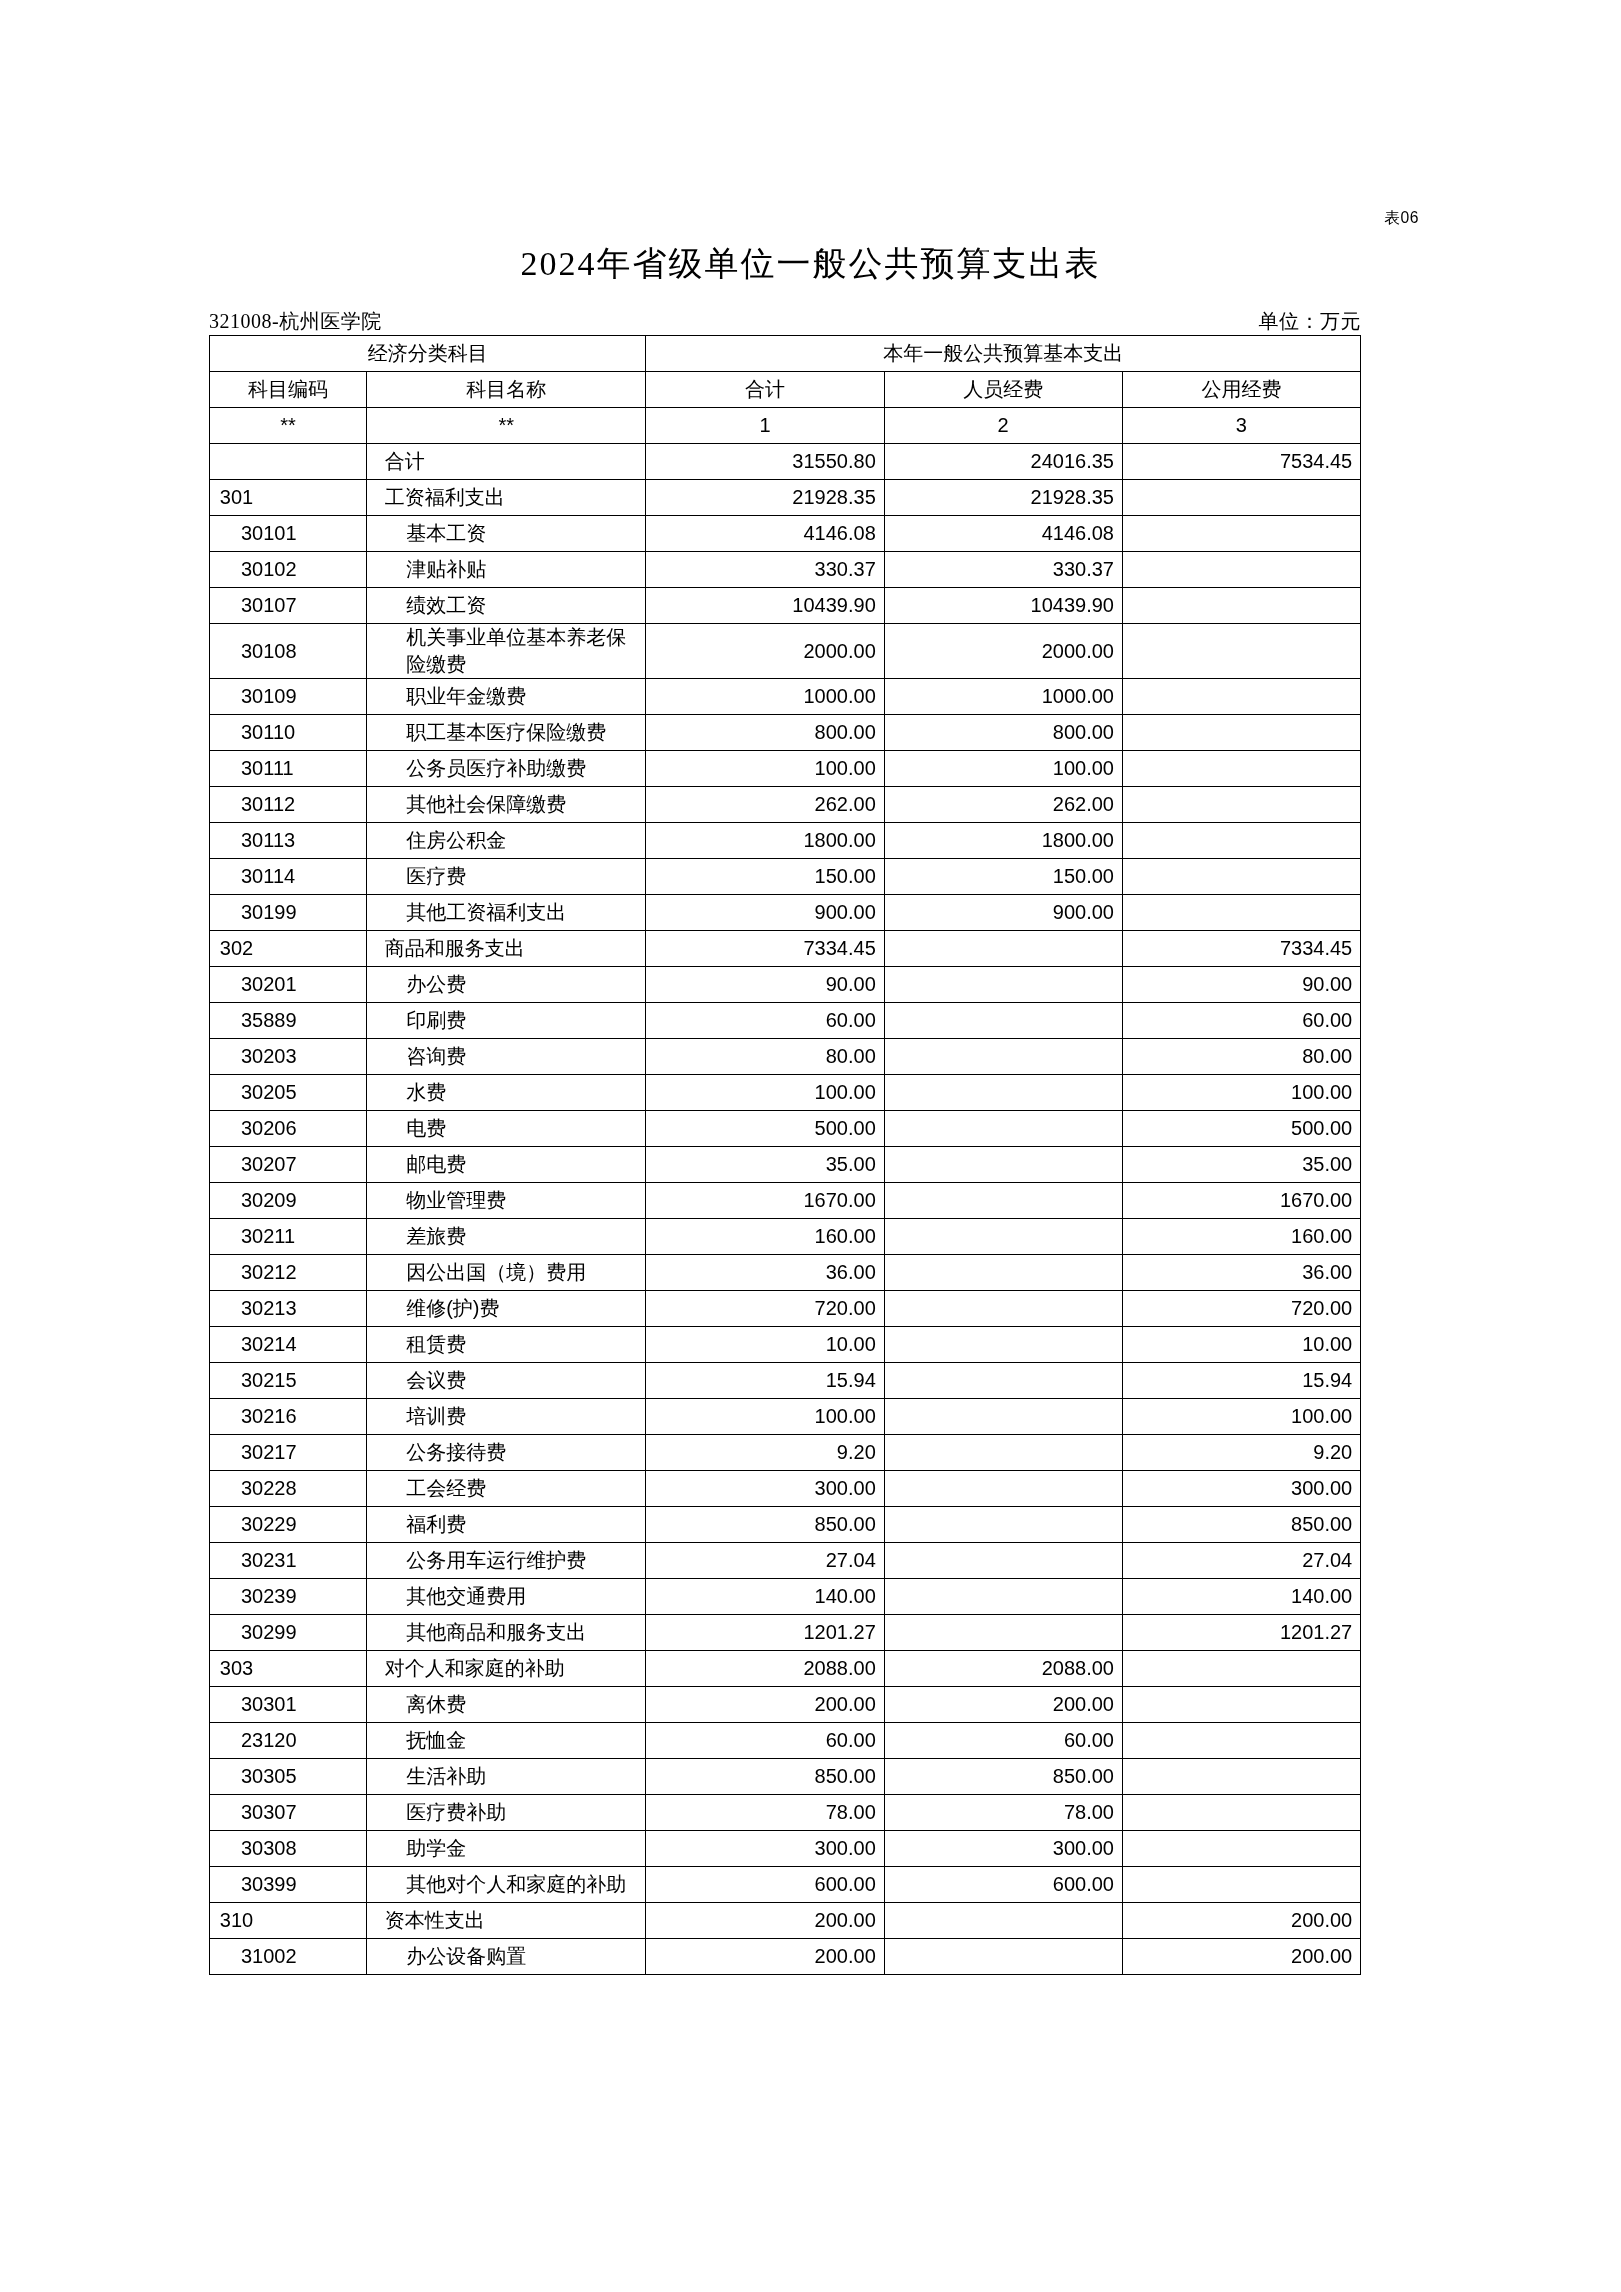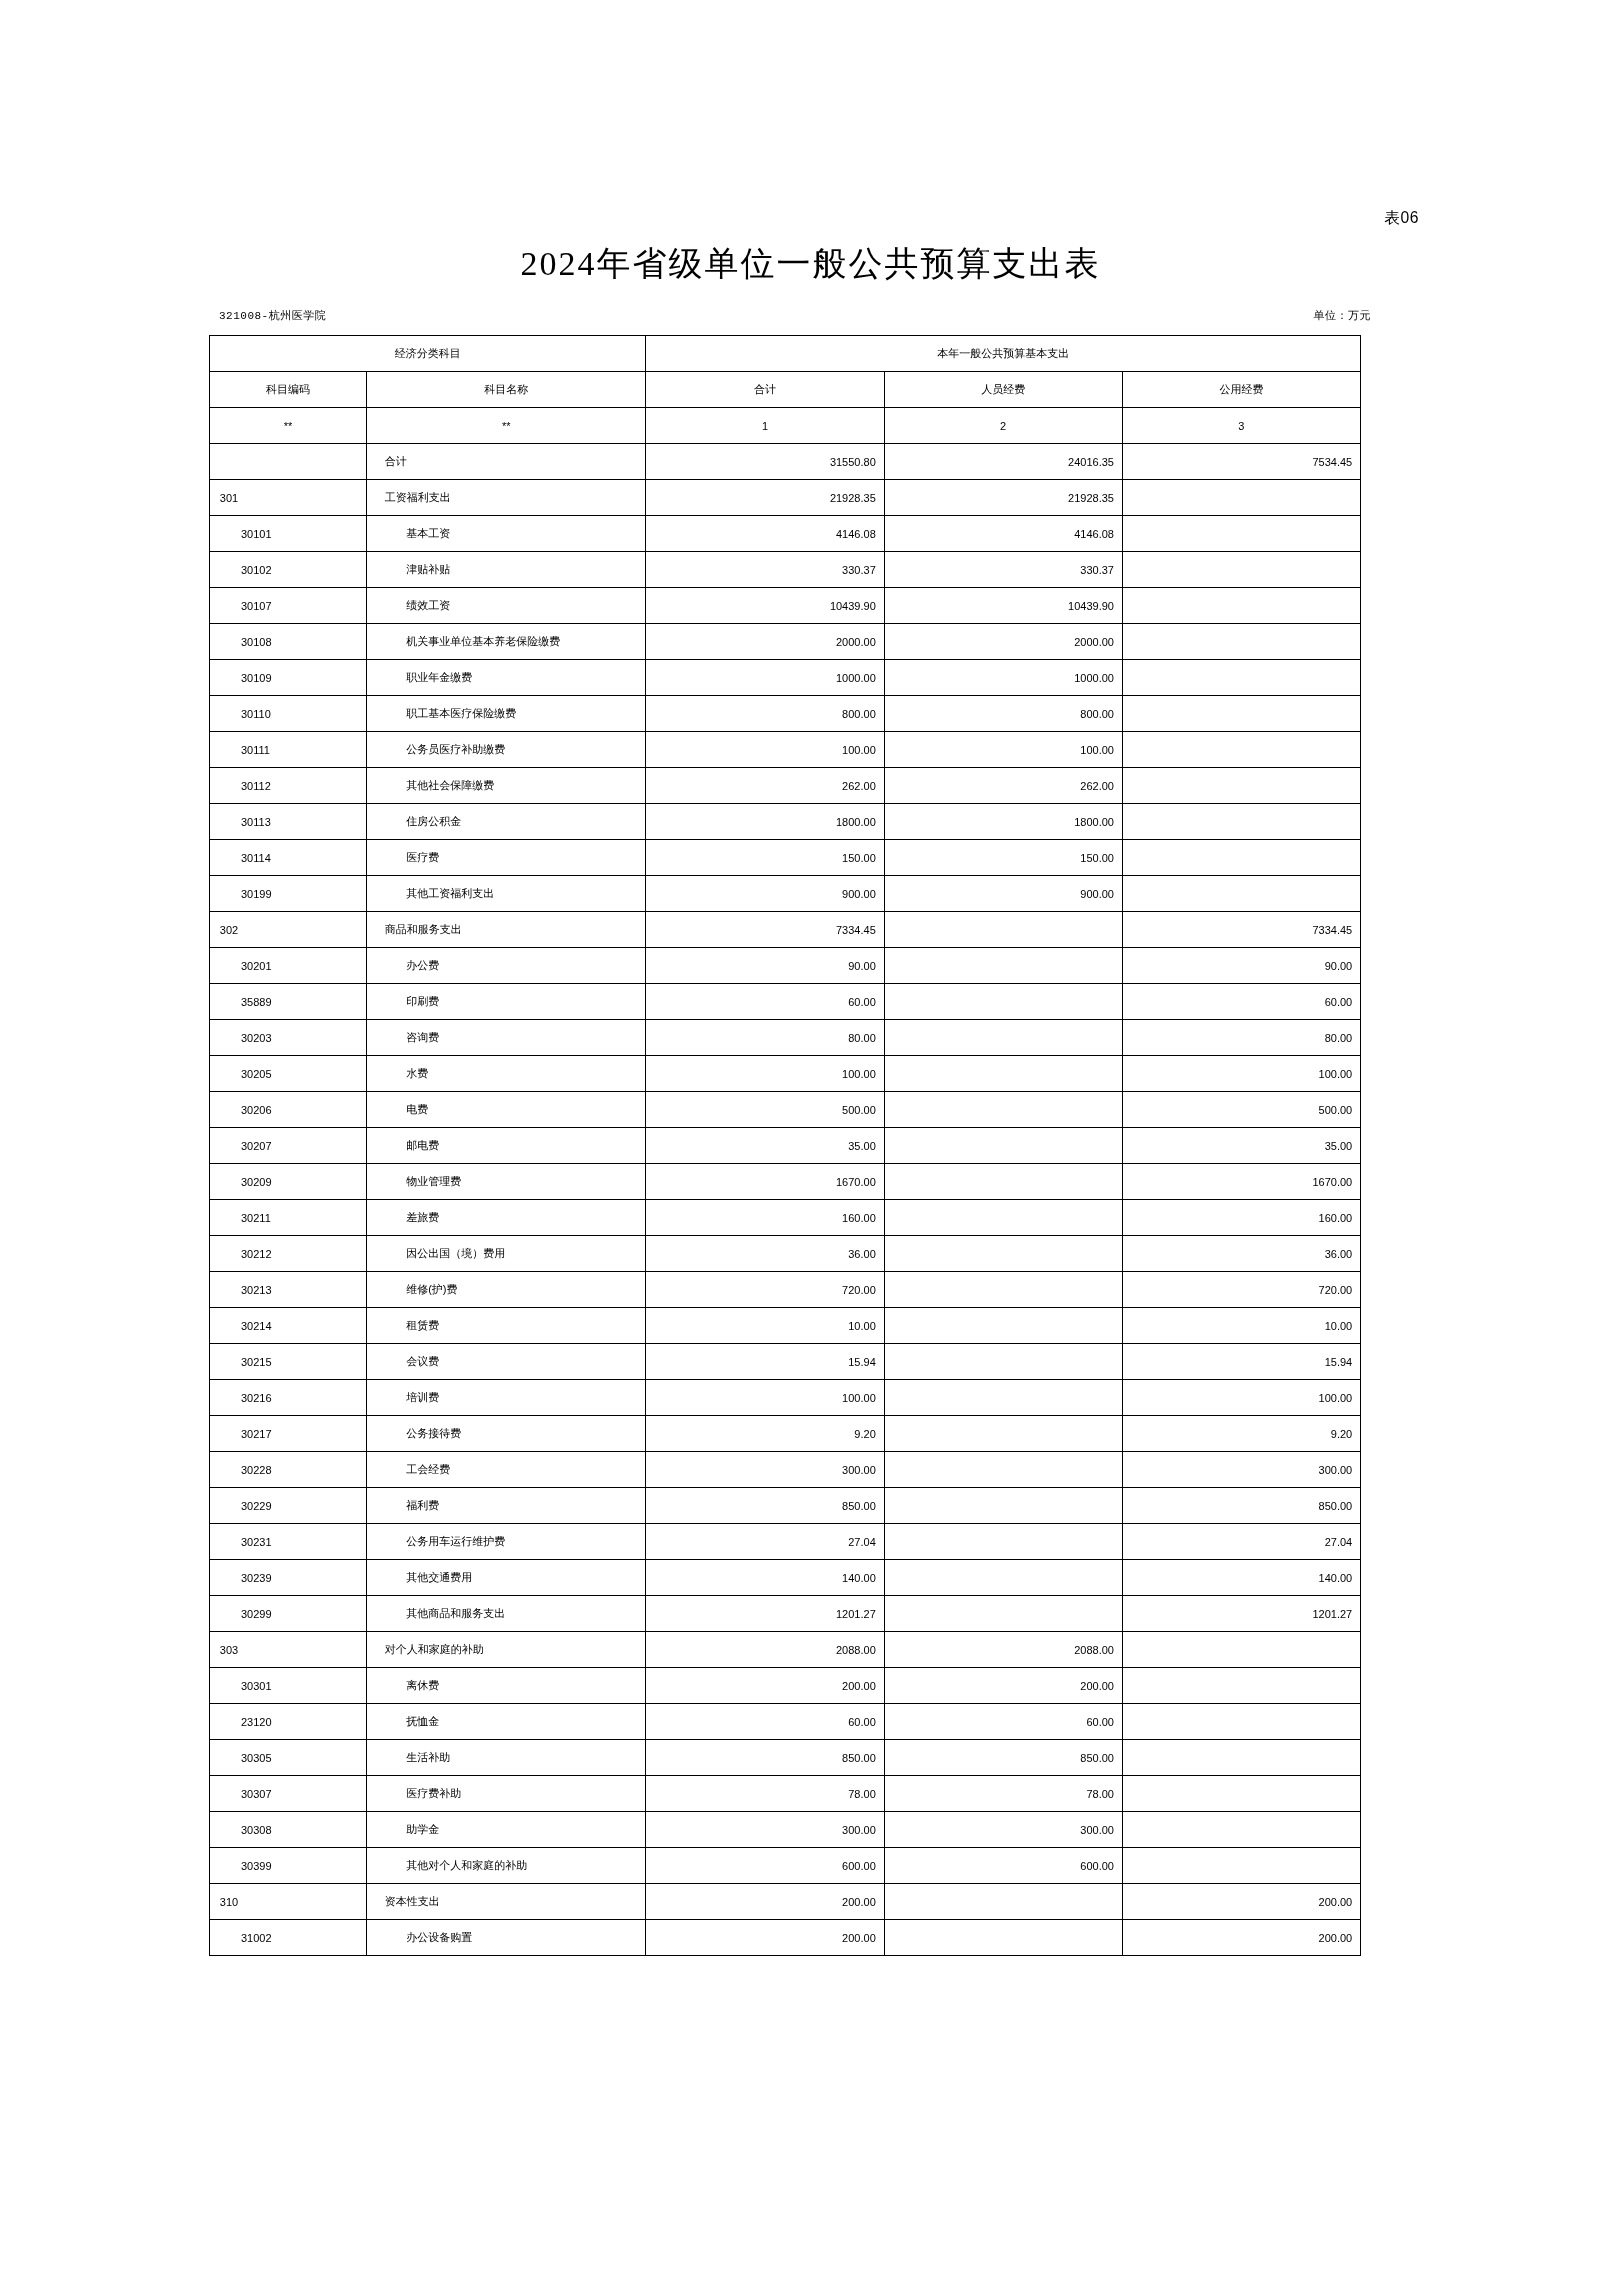--- a/index.html
+++ b/index.html
@@ -35,38 +35,38 @@
     left: 0;
     width: 1621px;
     text-align: center;
     font-size: 34px;
     font-family: "Liberation Serif", serif;
     letter-spacing: 2px;
   }
   .sub-row {
     position: absolute;
     top: 308px;
-    left: 219px;
+    left: 209px;
     width: 1152px;
     display: flex;
     justify-content: space-between;
-    font-size: 11px;
-    font-family: Liberation Mono, monospace;
+    font-size: 20px;
+    font-family: Liberation Serif, serif;
   }
   .unit-left { letter-spacing: 0.5px; }
   .unit-right { letter-spacing: 0.5px; }
 
   table.budget {
     position: absolute;
     top: 335px;
     left: 209px;
     width: 1152px;
     border-collapse: collapse;
     font-family: "Liberation Sans", sans-serif;
-    font-size: 11px;
+    font-size: 20px;
   }
   table.budget td, table.budget th {
     border: 1px solid #000000;
     height: 36px;
     padding: 0 7.8px;
     font-weight: normal;
     vertical-align: middle;
     box-sizing: border-box;
   }
   .hdr-center { text-align: center; }

